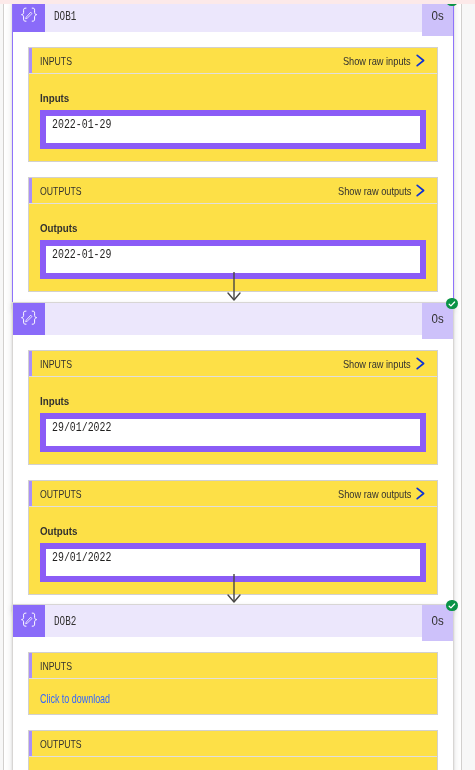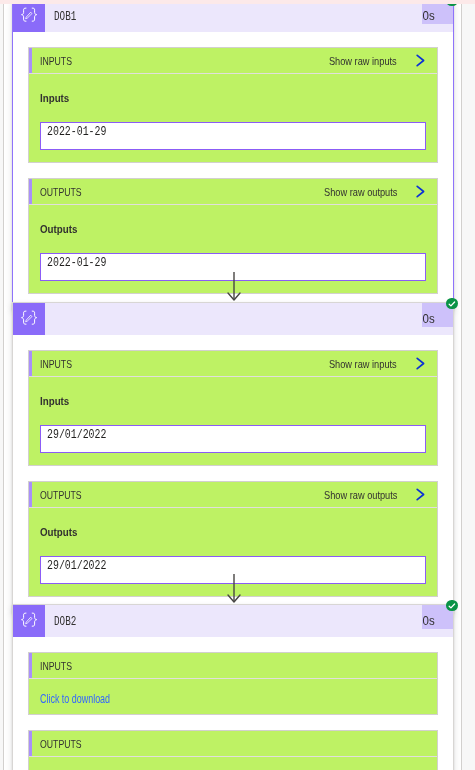--- a/index.html
+++ b/index.html
@@ -23,45 +23,45 @@
         box-shadow:0 0.6px 1.8px rgba(0,0,0,0.11), 0 3.2px 7px rgba(0,0,0,0.12);}
   .card.sel{border:1px solid #8f73fb;}
   .card.plain{border:1px solid #d8d6d4;}
 
   .card-head{position:relative;height:32px;background:#ece7fc;}
   .card-icon{position:absolute;left:0;top:0;width:32px;height:32px;background:#8a6bf9;}
   .card-icon svg{position:absolute;left:0;top:0;}
   .card-title{position:absolute;left:41px;top:1px;height:32px;line-height:32px;
               color:#323130;font-size:13px;white-space:nowrap;font-family:Liberation Mono, monospace;}
   .card-title span{display:inline-block;transform:scaleX(0.715);transform-origin:left center;}
-  .card-dur{position:absolute;right:0;top:0;width:31px;height:24px;background:#cdc1fa;
-            text-align:left;line-height:33px;color:#323130;font-size:12.5px;}
+  .card-dur{position:absolute;right:0;top:0;width:31px;height:36px;background:#cdc1fa;
+            text-align:center;line-height:33px;color:#323130;font-size:12.5px;}
   .card-dur span{display:inline-block;transform:scaleX(0.92);transform-origin:center;}
   .status{position:absolute;left:446px;width:11.5px;height:11.5px;border-radius:50%;background:#0a9346;z-index:30;}
   .status svg{position:absolute;left:0;top:0;}
 
   .card-body{padding:15px 15px 15px 15px;}
 
   
-  .panel{position:relative;border:1px solid #d2d0ce;background:#bef264;box-sizing:border-box;}
+  .panel{position:relative;border:1px solid #d2d0ce;background:#fde047;box-sizing:border-box;}
   .panel + .panel{margin-top:15px;}
   .panel-head{position:relative;height:25px;border-bottom:1px solid #e1dfdd;}
   .panel-accent{position:absolute;left:0;top:0;width:3px;height:25px;background:#a98ffa;}
   .panel-title{position:absolute;left:11px;top:1px;height:25px;line-height:25px;
                color:#323130;font-size:10.5px;white-space:nowrap;}
   .panel-title span{display:inline-block;transform:scaleX(0.83);transform-origin:left center;}
-  .rawlink{position:absolute;right:40px;top:1px;height:25px;line-height:25px;
+  .rawlink{position:absolute;right:26px;top:1px;height:25px;line-height:25px;
            color:#323130;font-size:11px;white-space:nowrap;}
   .rawlink span{display:inline-block;transform:scaleX(0.84);transform-origin:right center;}
   .chev{position:absolute;right:11px;top:4.5px;}
 
   .panel-body{padding:18px 11px 12px 11px;}
   .field-label{color:#323130;font-size:10.5px;font-weight:bold;line-height:13px;height:13px;white-space:nowrap;}
   .field-label span{display:inline-block;transform:scaleX(0.93);transform-origin:left center;}
-  .field-box{margin-top:17px;height:28px;border:1px solid #8b5cf6;background:#fff;box-sizing:border-box;}
+  .field-box{margin-top:5px;height:39px;border:6px solid #8b5cf6;background:#fff;box-sizing:border-box;}
   .field-val{padding-left:5.5px;line-height:19px;font-family:"Liberation Mono",monospace;
              font-size:12px;color:#201f1e;white-space:nowrap;}
   .field-val span{display:inline-block;transform:scaleX(0.825);transform-origin:left center;}
 
   .panel-body-empty{padding:0;height:60px;}
   .dl-body{padding:14px 11px 7.5px 11px;}
   .dl-link{color:#3366ff;font-size:12px;line-height:13px;white-space:nowrap;cursor:pointer;}
   .dl-link span{display:inline-block;transform:scaleX(0.745);transform-origin:left center;}
 
   

